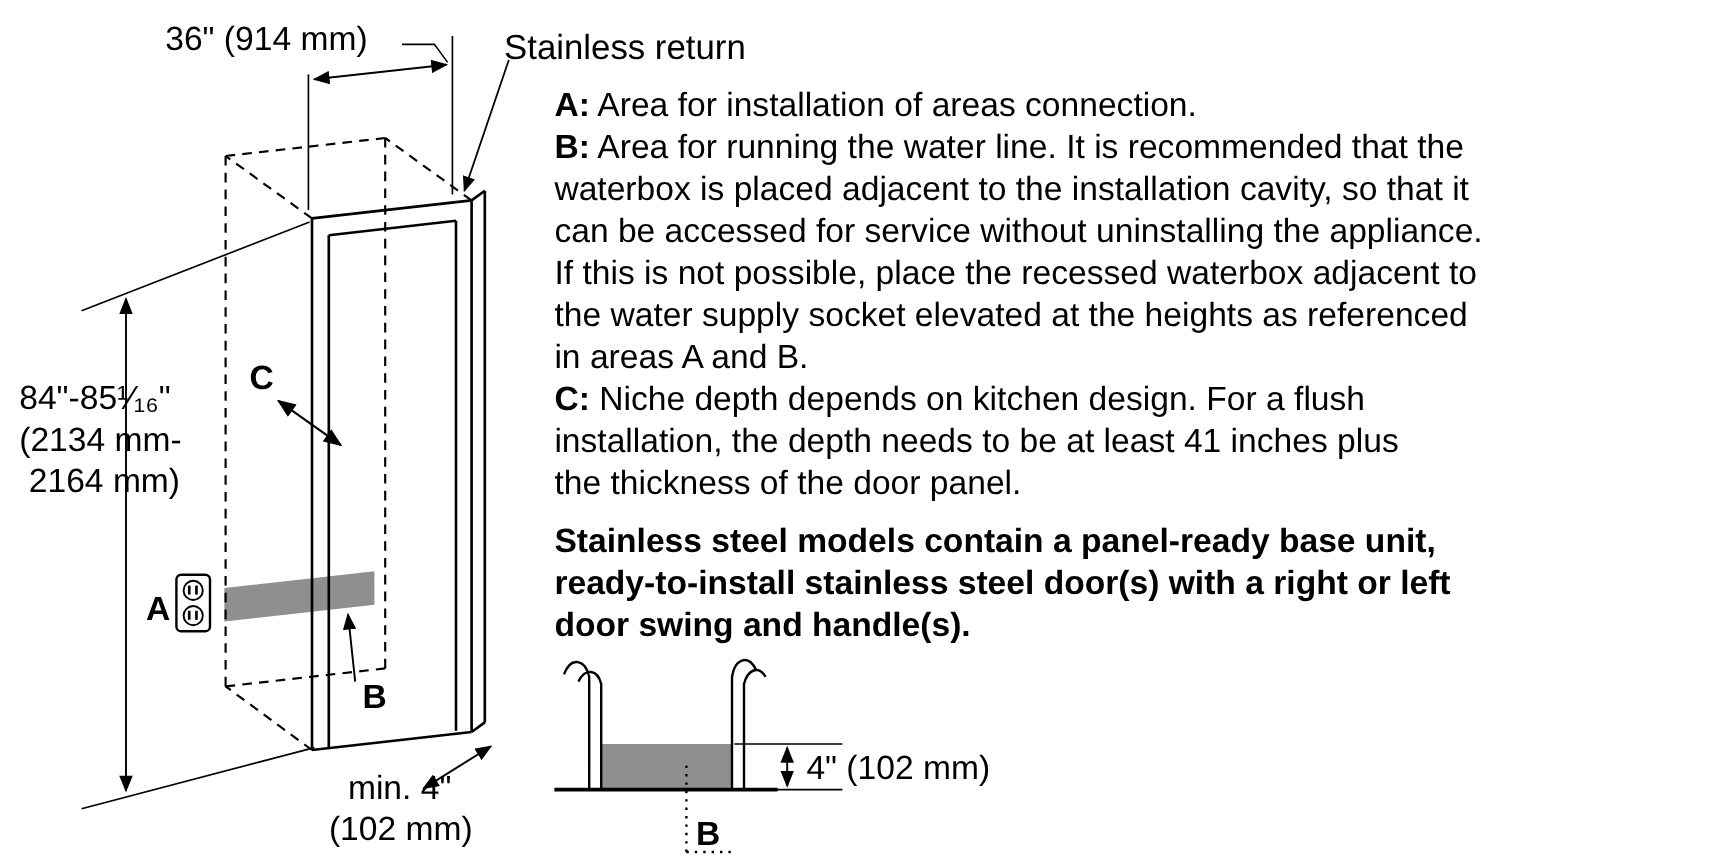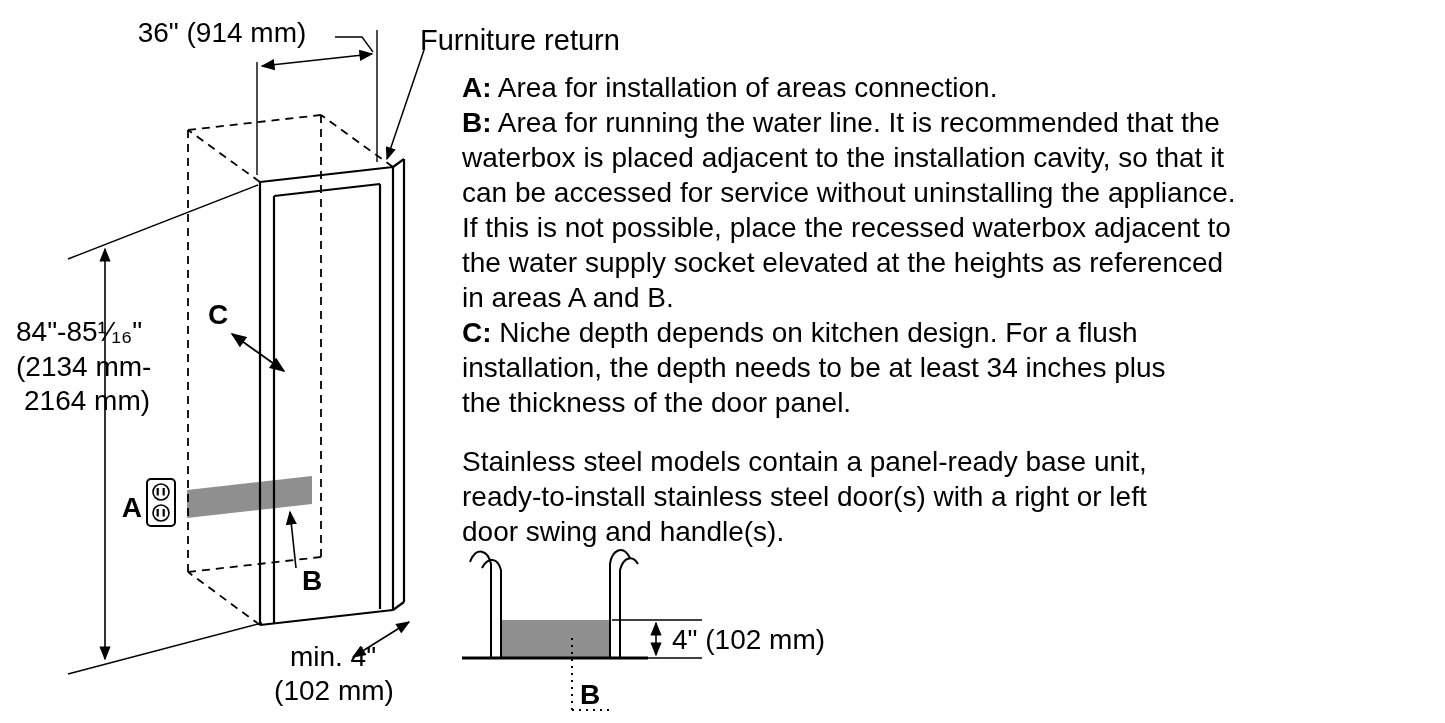--- a/index.html
+++ b/index.html
@@ -5,21 +5,21 @@
   html,body{margin:0;padding:0;background:#fff;}
   body{width:1445px;height:723px;font-family:"Liberation Sans","DejaVu Sans",sans-serif;color:#000;}
   .canvas{position:relative;width:1445px;height:723px;background:#fff;overflow:hidden;}
   svg{position:absolute;overflow:visible;}
   svg text{font-family:"Liberation Sans","DejaVu Sans",sans-serif;fill:#000;}
   .main-svg{left:0;top:0;}
   .section-svg{left:460px;top:548px;}
   .furniture-return{position:absolute;left:420px;top:24px;font-size:29px;white-space:nowrap;}
   .notes{position:absolute;left:462px;top:70px;width:980px;font-size:28px;line-height:35px;}
   .notes p{margin:0;white-space:pre-line;}
-  .notes p.para{margin-top:24px;}
+  .notes p.para{margin-top:13px;font-weight:bold;}
   .dim-text{font-size:28px;}
   .label-letter{font-size:28px;font-weight:bold;}
 </style>
 </head>
 <body>
 
 <div class="canvas">
 
   <svg class="main-svg" width="460" height="723" viewBox="0 0 460 723">
     <defs>
@@ -95,32 +95,32 @@
       <text x="302" y="590" class="label-letter">B</text>
     </g>
 
     <g>
       <line x1="353" y1="657" x2="409" y2="622" stroke="#000" stroke-width="1.6" marker-start="url(#arr)" marker-end="url(#arr)"></line>
       <text x="333" y="666" text-anchor="middle" class="dim-text">min. 4"</text>
       <text x="334" y="700" text-anchor="middle" class="dim-text">(102 mm)</text>
     </g>
   </svg>
 
-  <div class="furniture-return">Furniture return</div>
+  <div class="furniture-return">Stainless return</div>
 
   <div class="notes">
     <p><b>A:</b> <span>Area for installation of areas connection.</span></p>
     <p><b>B:</b> <span>Area for running the water line. It is recommended that the
 waterbox is placed adjacent to the installation cavity, so that it
 can be accessed for service without uninstalling the appliance.
 If this is not possible, place the recessed waterbox adjacent to
 the water supply socket elevated at the heights as referenced
 in areas A and B.</span></p>
     <p><b>C:</b> <span>Niche depth depends on kitchen design. For a flush
-installation, the depth needs to be at least 34 inches plus
+installation, the depth needs to be at least 41 inches plus
 the thickness of the door panel.</span></p>
     <p class="para">Stainless steel models contain a panel-ready base unit,
 ready-to-install stainless steel door(s) with a right or left
 door swing and handle(s).</p>
   </div>
 
   <svg class="section-svg" width="440" height="175" viewBox="0 0 440 175">
     <defs>
       <marker id="arr2" viewBox="0 0 10 8" refX="9" refY="4" markerWidth="9" markerHeight="7" orient="auto-start-reverse">
         <path d="M0,0 L10,4 L0,8 z" fill="#000"></path>

